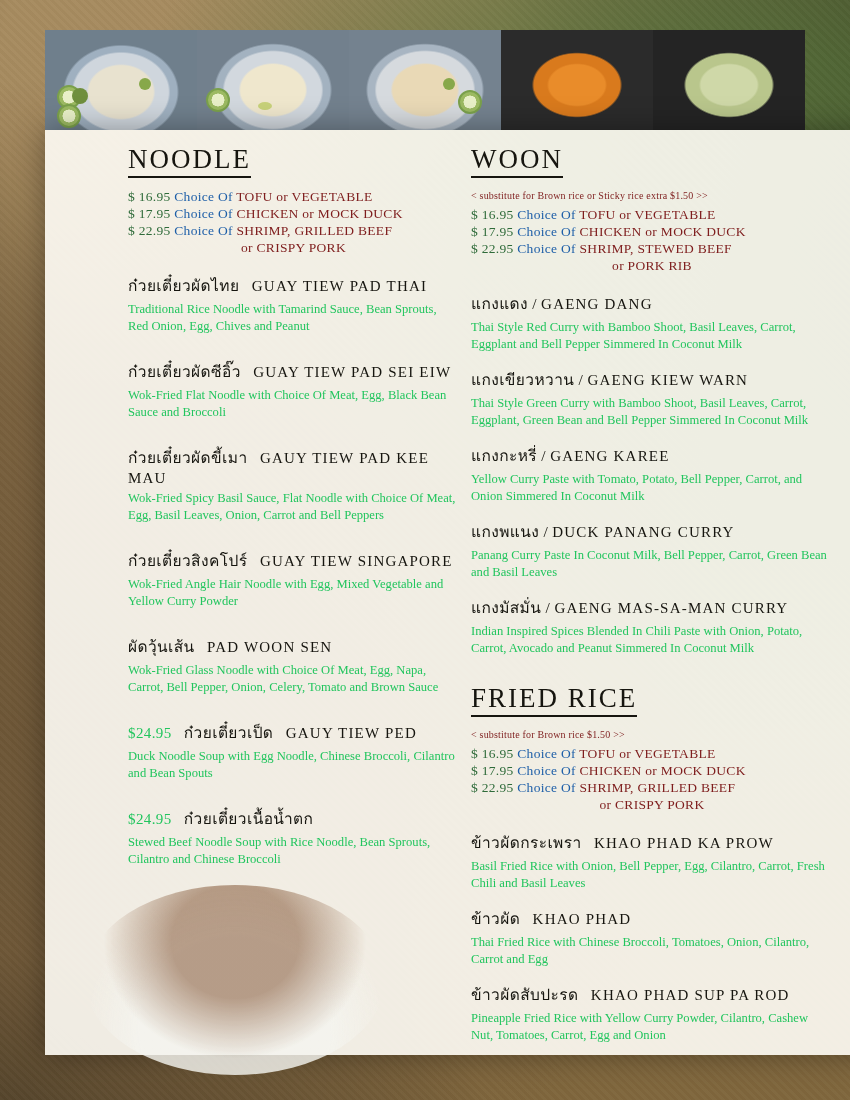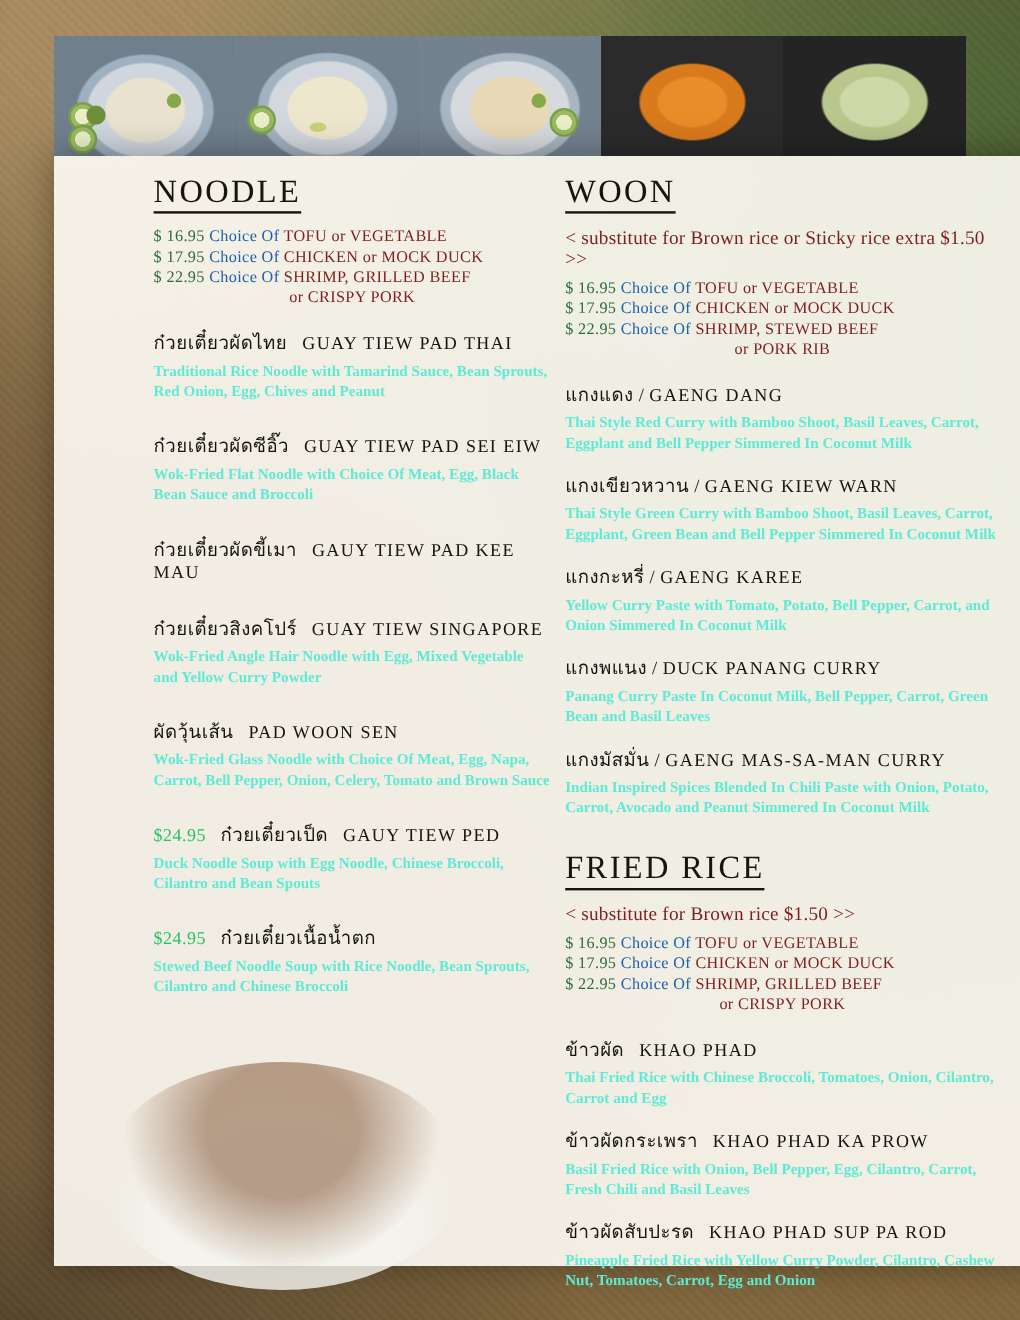--- a/index.html
+++ b/index.html
@@ -82,30 +82,30 @@
     font-family:"Liberation Serif", serif;
     font-size:27px;letter-spacing:2px;color:#16150f;
     border-bottom:2px solid #16150f;display:inline-block;
     padding-bottom:1px;margin:0 0 10px 0;font-weight:400;
   }
   .price-line{font-size:13.5px;color:#7e1d1d;letter-spacing:.3px;margin:1px 0;}
   .price-line .pr{color:#2f6b3a;}
   .price-line .ch{color:#1e5fa8;}
   .price-line .it{color:#7e1d1d;margin-top:18px;}
   .center{text-align:center;}
-  .sub-note{font-size:16px;color:#7e1d1d;margin:2px 0 6px 0;letter-spacing:.2px;}
+  .sub-note{font-size:10px;color:#7e1d1d;margin:2px 0 6px 0;letter-spacing:.2px;}
 
   .item{margin:0 0 14px 0;}
   .item-name{
     font-size:15px;color:#16150f;letter-spacing:.4px;margin:0 0 3px 0;
   }
   .item-name .th{font-size:15.5px;text-align:center;}
   .item-name .en{letter-spacing:1.2px;}
   .item-price{color:#22c55e;margin-right:8px;}
-  .item-desc{font-size:12.6px;line-height:1.35;color:#5eead4;margin:0;font-weight:bold;}
+  .item-desc{font-size:12.6px;line-height:1.35;color:#22c55e;margin:0;}
   .gap-lg{height:16px;}
   .gap-md{height:10px;}
   .sec2{margin-top:26px;}
 </style>
 </head>
 <body>
 
 <div class="bg"></div>
 
 <div class="photo-strip">
@@ -170,20 +170,21 @@
         <p class="item-desc">Wok-Fried Flat Noodle with Choice Of Meat, Egg, Black Bean Sauce and Broccoli</p>
       </div>
 
       <div class="gap-md"></div>
 
       <div class="item">
         <div class="item-name">
           <span class="th">ก๋วยเตี๋ยวผัดขี้เมา</span>
           &nbsp; <span class="en">GAUY TIEW PAD KEE MAU</span>
         </div>
+        <p class="item-desc">Wok-Fried Spicy Basil Sauce, Flat Noodle with Choice Of Meat, Egg, Basil Leaves, Onion, Carrot and Bell Peppers</p>
       </div>
 
       <div class="gap-md"></div>
 
       <div class="item">
         <div class="item-name">
           <span class="th">ก๋วยเตี๋ยวสิงคโปร์</span>
           &nbsp; <span class="en">GUAY TIEW SINGAPORE</span>
         </div>
         <p class="item-desc">Wok-Fried Angle Hair Noodle with Egg, Mixed Vegetable and Yellow Curry Powder</p>
@@ -300,39 +301,39 @@
           <span class="it">CHICKEN or MOCK DUCK</span>
         </div>
         <div class="price-line">
           <span class="pr">$ 22.95</span>
           <span class="ch">Choice Of</span>
           <span class="it">SHRIMP, GRILLED BEEF</span>
         </div>
         <div class="price-line center">or CRISPY PORK</div>
 
         <div class="gap-lg"></div>
+
+        <div class="item">
+          <div class="item-name">
+            <span class="th">ข้าวผัดกระเพรา</span>
+            &nbsp; <span class="en">KHAO PHAD KA PROW</span>
+          </div>
+          <p class="item-desc">Basil Fried Rice with Onion, Bell Pepper, Egg, Cilantro, Carrot, Fresh Chili and Basil Leaves</p>
+        </div>
 
         <div class="item">
           <div class="item-name">
             <span class="th">ข้าวผัด</span>
             &nbsp; <span class="en">KHAO PHAD</span>
           </div>
           <p class="item-desc">Thai Fried Rice with Chinese Broccoli, Tomatoes, Onion, Cilantro, Carrot and Egg</p>
         </div>
 
         <div class="item">
           <div class="item-name">
-            <span class="th">ข้าวผัดกระเพรา</span>
-            &nbsp; <span class="en">KHAO PHAD KA PROW</span>
-          </div>
-          <p class="item-desc">Basil Fried Rice with Onion, Bell Pepper, Egg, Cilantro, Carrot, Fresh Chili and Basil Leaves</p>
-        </div>
-
-        <div class="item">
-          <div class="item-name">
             <span class="th">ข้าวผัดสับปะรด</span>
             &nbsp; <span class="en">KHAO PHAD SUP PA ROD</span>
           </div>
           <p class="item-desc">Pineapple Fried Rice with Yellow Curry Powder, Cilantro, Cashew Nut, Tomatoes, Carrot, Egg and Onion</p>
         </div>
       </div>
     </div>
 
   </div>
 </div>

